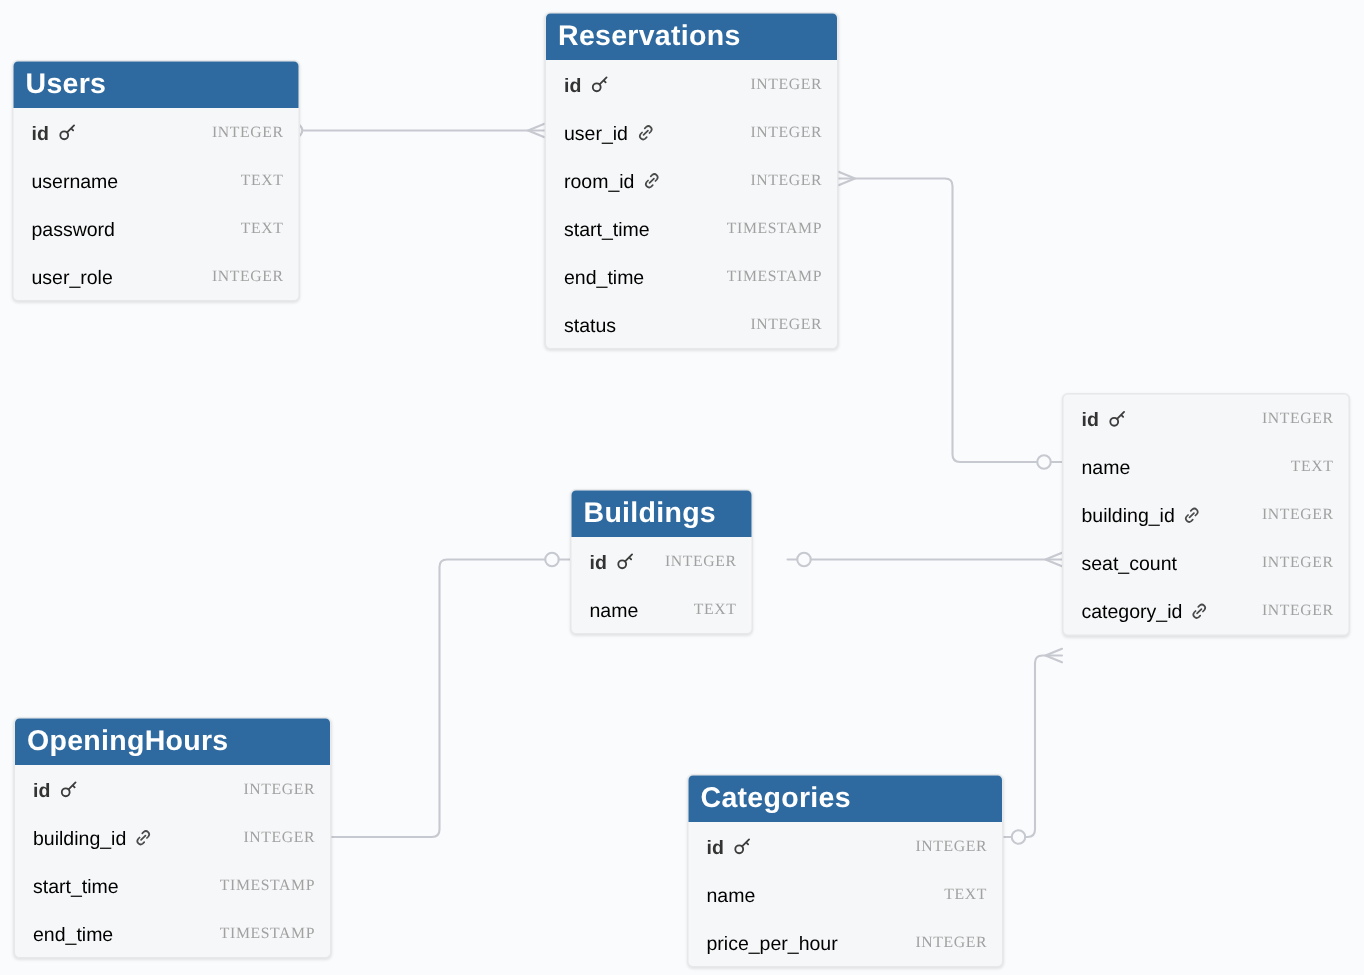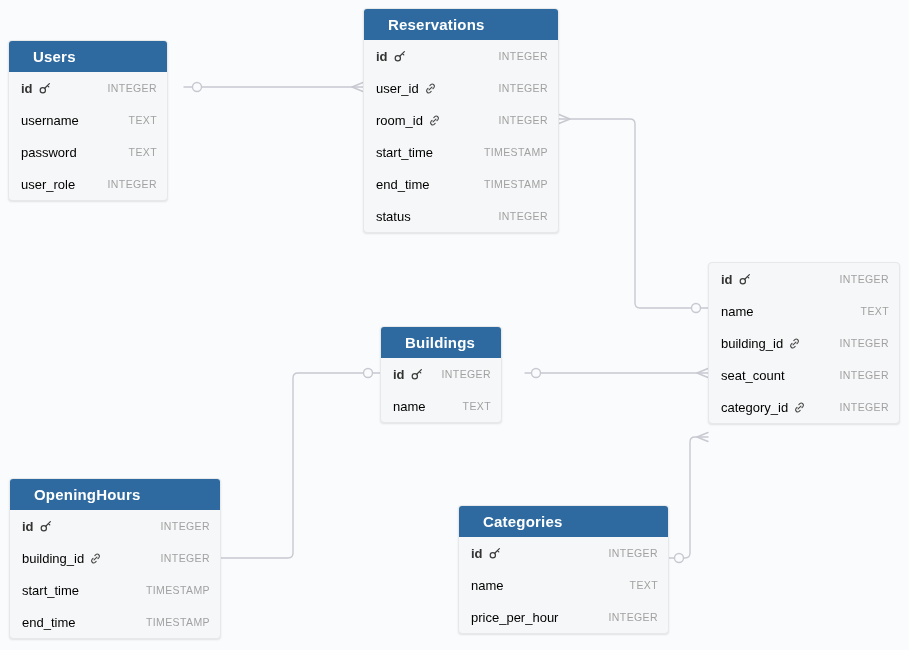--- a/index.html
+++ b/index.html
@@ -12,50 +12,50 @@
   .table{
     position:absolute;z-index:1;
     background:#f6f7f8;
     border:1px solid #e7e8ea;
     border-radius:4px;
     box-shadow:0 1px 2px rgba(0,0,0,.10);
     box-sizing:border-box;
   }
   .t-header{
     background:#2e6a9f;color:#ffffff;
-    font-size:15px;font-weight:bold;
+    font-size:19px;font-weight:bold;
     height:31px;line-height:31px;
-    padding:0 24px;
+    padding:0 8px;
     border-radius:3px 3px 0 0;
     letter-spacing:.2px;
   }
   .t-row{
     height:32px;display:flex;align-items:center;
     justify-content:space-between;
     padding:0 10px 0 12px;
   }
   .cname{
     font-size:13px;color:#000000;
     display:inline-flex;align-items:center;gap:5px;
     white-space:nowrap;
   }
   .cname.pk{font-weight:bold;color:#333333;}
   .ctype{
-    font-family:Liberation Sans, sans-serif;
+    font-family:Liberation Serif, serif;
     font-size:10.5px;color:#a1a1a1;letter-spacing:.4px;
     white-space:nowrap;
   }
   .icn{flex:0 0 auto;display:block;}
   
-  .t-users        {left:8px;  top:40px;  width:160px;}
+  .t-users        {left:8px;  top:40px;  width:192px;}
   .t-reservations {left:363px;top:8px;  width:196px;}
   .t-rooms        {left:708px;top:262px;width:192px;}
   .t-buildings    {left:380px;top:326px;width:122px;}
   .t-openinghours {left:9px;  top:478px;width:212px;}
-  .t-categories   {left:458px;top:505px;width:211px;}
+  .t-categories   {left:458px;top:516px;width:211px;}
 </style>
 </head>
 <body>
 
 <svg id="wires" width="909" height="650" viewBox="0 0 909 650">
   <g stroke="#c7c9d1" stroke-width="1.4" fill="none" stroke-linecap="round">
     <g>
       <path d="M184 87 H192.5 M201.5 87 H363"></path>
       <circle cx="197" cy="87" r="4.5" fill="#fafbfc"></circle>
       <path d="M352 87 L363 82.5 M352 87 L363 91.5"></path>

